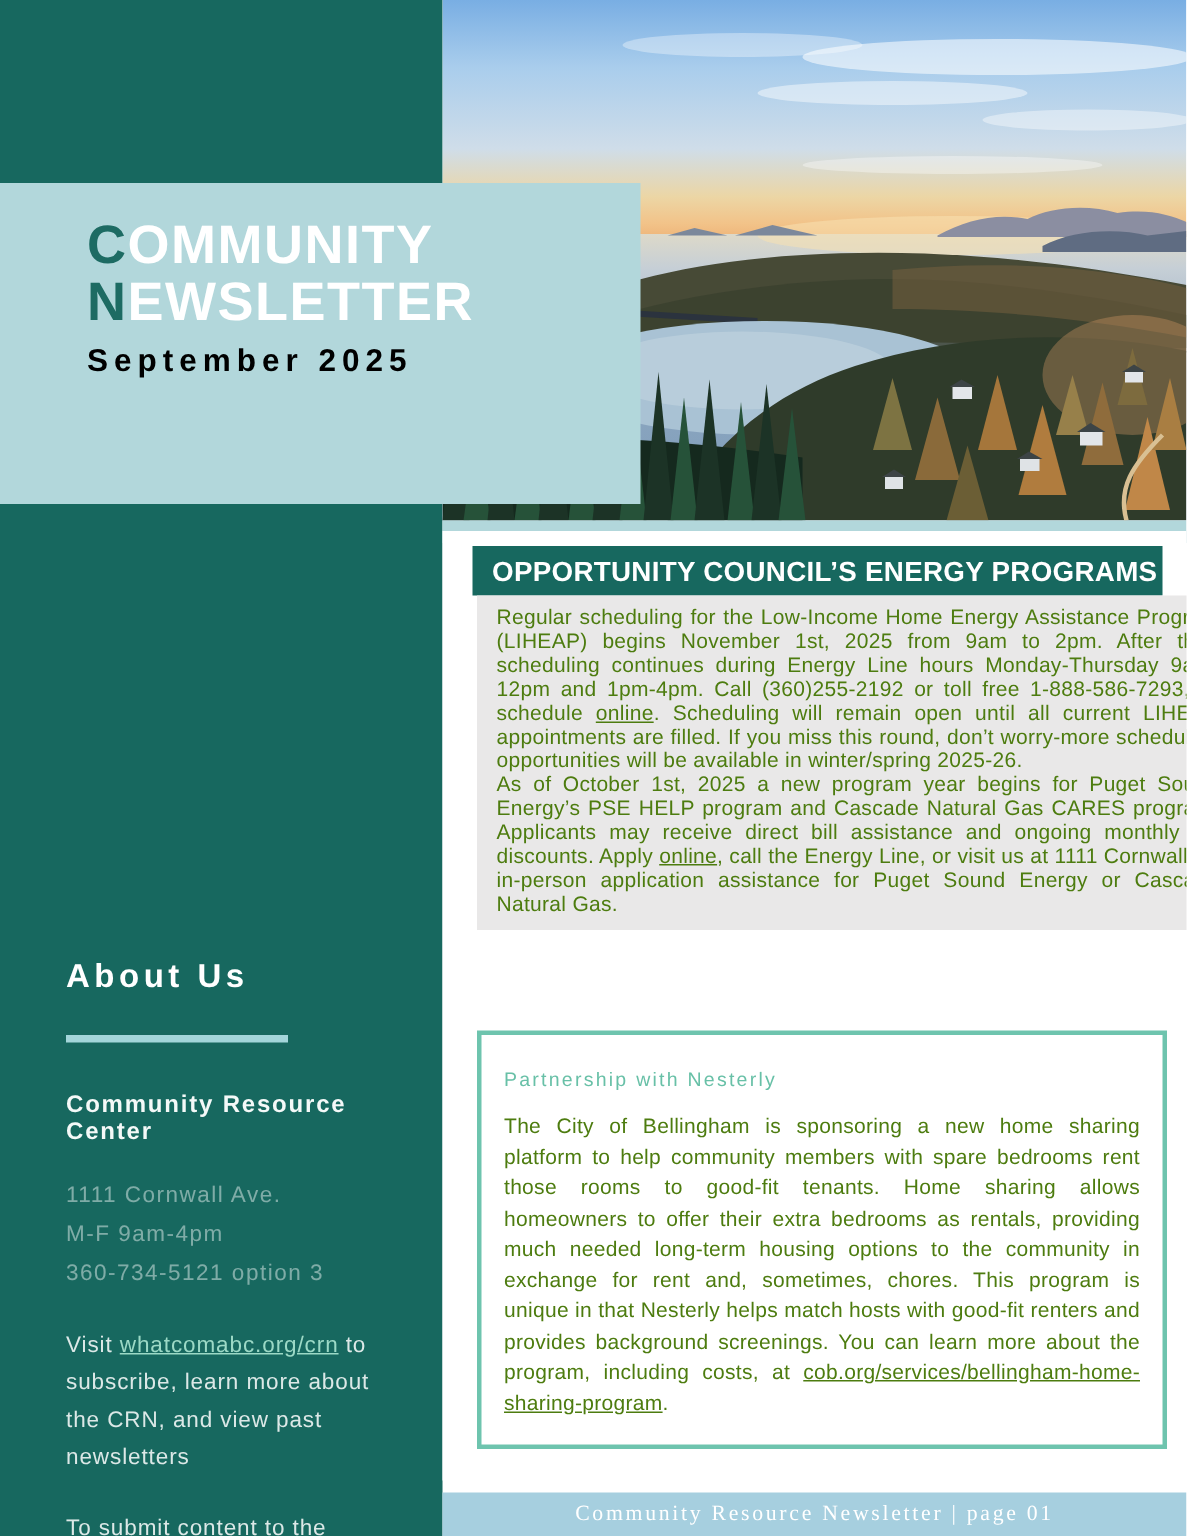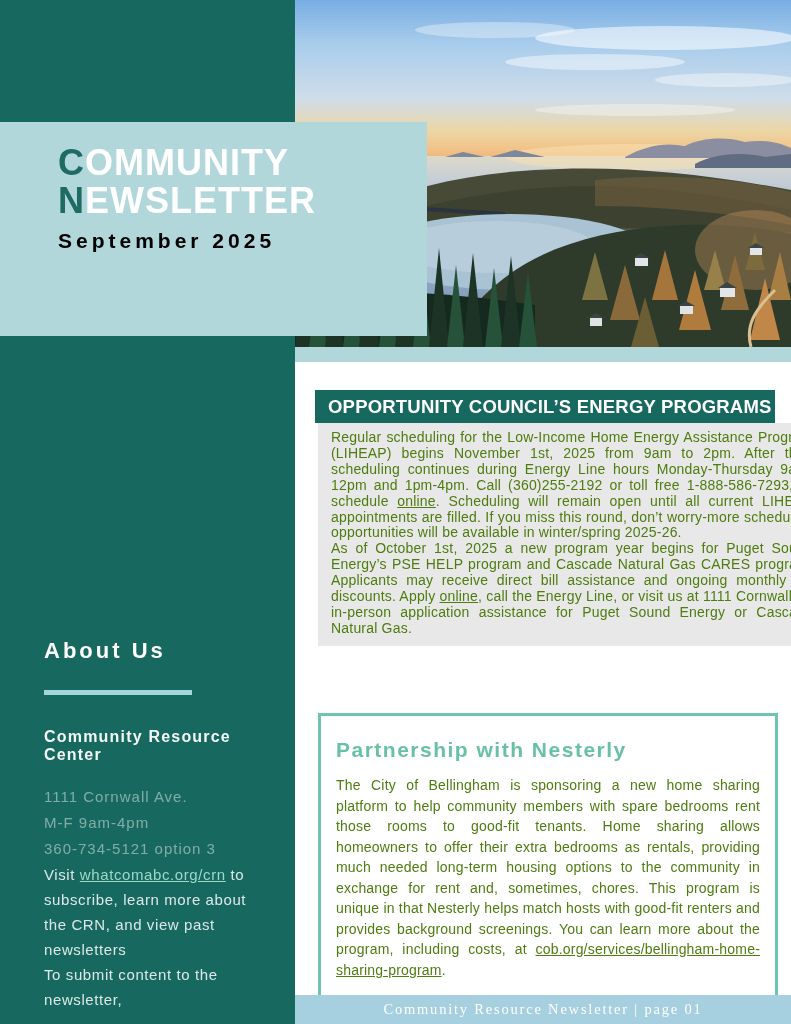--- a/index.html
+++ b/index.html
@@ -26,37 +26,37 @@
   .title-line { font-size:36px; font-weight:bold; letter-spacing:1px; line-height:38px; color:#ffffff; }
   .title-line .initial { color:#1d6b63; }
   .issue-date { color:#000000; font-size:21px; letter-spacing:4px; margin-top:9px; font-weight:bold; }
 
   
   .about { position:absolute; left:44px; top:638px; width:220px; color:#fff; z-index:2; }
   .about-heading { font-size:22px; font-weight:bold; letter-spacing:3px; color:#ffffff; }
   .about-divider { width:148px; height:5px; background:#a3d6da; margin-top:26px; }
   .about-org { margin-top:33px; font-weight:bold; font-size:16px; letter-spacing:1.2px; color:#f4f9f8; }
   .about-contact { margin-top:20px; color:rgba(255,255,255,0.45); font-size:15px; line-height:26px; letter-spacing:1px; }
-  .about-para { color:rgba(255,255,255,0.85); font-size:15px; line-height:25px; letter-spacing:0.6px; }
+  .about-para { margin-top:22px; color:rgba(255,255,255,0.85); font-size:15px; line-height:25px; letter-spacing:0.6px; }
   .about-para .lnk { color:#9cd9c6; }
 
   
-  .main { position:absolute; left:295px; top:380px; width:496px; height:633px; background:#fff; z-index:1; }
+  .main { position:absolute; left:295px; top:354px; width:496px; height:633px; background:#fff; z-index:1; }
 
   .article1-header { position:absolute; left:20px; top:10px; width:460px; height:33px; background:#17685f;
                      color:#ffffff; font-weight:bold; font-size:18.5px; line-height:33px; padding-left:13px; letter-spacing:0.2px; }
   .article1-body { position:absolute; left:23px; top:43px; width:508px; background:#e9e8e8;
                    padding:7px 13px 9px 13px; font-size:14px; line-height:15.9px; color:#4d7c0f;
                    text-align:justify; letter-spacing:0.2px; }
   .article1-body p { margin:0; }
 
   .article2 { position:absolute; left:23px; top:333px; width:460px; border:3px solid #6ec4ae; background:#ffffff;
               padding:16px 15px 18px 15px; }
   .article2-title { color:#17756a; font-size:19px; font-weight:bold; letter-spacing:0.3px; }
-  .article2-subtitle { color:#68c0a7; font-size:21px; font-weight:bold; letter-spacing:1.5px; margin-top:6px; }
+  .article2-subtitle { color:#68c0a7; font-size:13px; font-weight:normal; letter-spacing:1.5px; margin-top:6px; }
   .article2-body { margin-top:13px; font-size:14px; line-height:20.5px; color:#4d7c0f; text-align:justify; letter-spacing:0.2px; }
 
   .lnk { color:inherit; text-decoration:underline; cursor:pointer; }
 
   
   .footer { position:absolute; left:295px; top:995px; width:496px; height:29px; background:#a6cfdf;
             color:#ffffff; font-size:14.5px; letter-spacing:1.8px; text-align:center; line-height:29px; z-index:2;font-family:Liberation Serif, serif; }
 </style>
 </head>
 <body>

